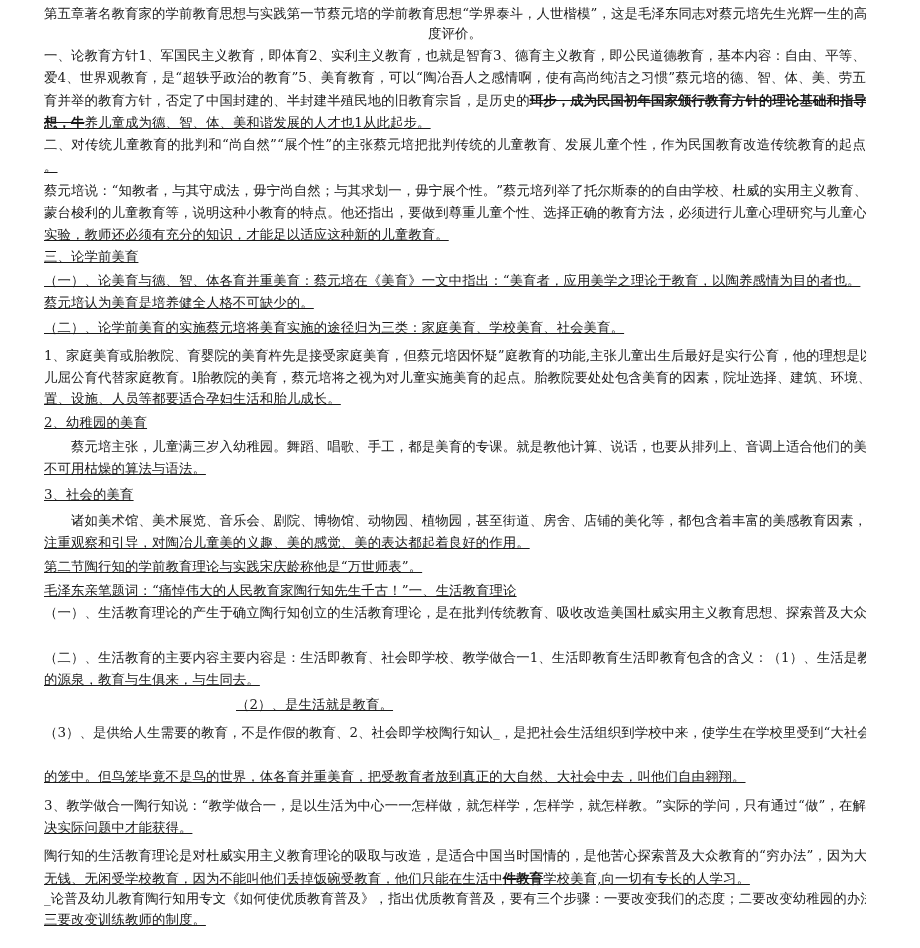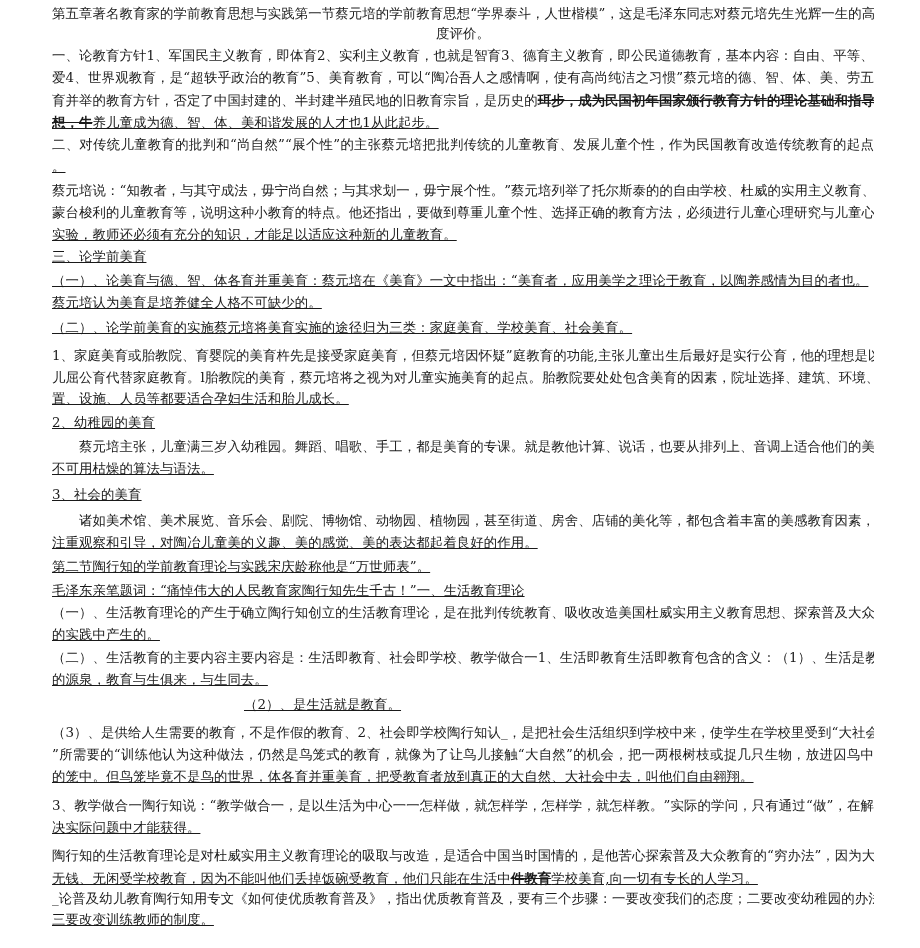--- a/index.html
+++ b/index.html
@@ -1,18 +1,18 @@
 <!DOCTYPE html>
 <html><head>
 <meta charset="utf-8">
 <style>
   html, body { margin: 0; padding: 0; background: #ffffff; }
   body { width: 920px; height: 948px; position: relative; overflow: hidden;
          font-family: "DejaVu Serif", "Liberation Serif", serif; color: #1a1a1a; }
-  .page { position: absolute; left: 12px; top: 0; width: 852px; height: 948px; }
+  .page { position: absolute; left: 4px; top: 0; width: 852px; height: 948px; }
   .ln { position: absolute; left: 40px; width: 822px; font-size: 13.4px; line-height: 18px;
         white-space: nowrap; overflow: hidden; text-align: justify; text-align-last: justify; letter-spacing: 0.1px; }
   .ln.short { text-align-last: left; text-decoration: underline; }
   .ln.center { text-align: left; text-align-last: center; }
   .ln.indent { padding-left: 27px; width: 795px; }
   .strike { text-decoration: line-through; font-weight: bold; }
   .under { text-decoration: underline; }
 </style>
 </head>
 <body>
@@ -38,26 +38,24 @@
   <div class="ln short" style="top:390px">置、设施、人员等都要适合孕妇生活和胎儿成长。</div>
   <div class="ln short" style="top:414px">2、幼稚园的美育</div>
   <div class="ln indent" style="top:438px">蔡元培主张，儿童满三岁入幼稚园。舞蹈、唱歌、手工，都是美育的专课。就是教他计算、说话，也要从排列上、音调上适合他们的美感，</div>
   <div class="ln short" style="top:460px">不可用枯燥的算法与语法。</div>
   <div class="ln short" style="top:486px">3、社会的美育</div>
   <div class="ln indent" style="top:512px">诸如美术馆、美术展览、音乐会、剧院、博物馆、动物园、植物园，甚至街道、房舍、店铺的美化等，都包含着丰富的美感教育因素，只要</div>
   <div class="ln short" style="top:534px">注重观察和引导，对陶冶儿童美的义趣、美的感觉、美的表达都起着良好的作用。</div>
   <div class="ln short" style="top:582px">毛泽东亲笔题词：“痛悼伟大的人民教育家陶行知先生千古！”一、生活教育理论</div>
   <div class="ln short" style="top:558px">第二节陶行知的学前教育理论与实践宋庆龄称他是“万世师表”。</div>
   <div class="ln" style="top:604px">（一）、生活教育理论的产生于确立陶行知创立的生活教育理论，是在批判传统教育、吸收改造美国杜威实用主义教育思想、探索普及大众教育</div>
-  <div class="ln short" style="top:626px">的实践中产生的。</div>
   <div class="ln" style="top:649px">（二）、生活教育的主要内容主要内容是：生活即教育、社会即学校、教学做合一1、生活即教育生活即教育包含的含义：（1）、生活是教育</div>
   <div class="ln short" style="top:671px">的源泉，教育与生俱来，与生同去。</div>
   <div class="ln short" style="top:696px; left:232px; width:600px">（2）、是生活就是教育。</div>
   <div class="ln" style="top:724px">（3）、是供给人生需要的教育，不是作假的教育、2、社会即学校陶行知认_，是把社会生活组织到学校中来，使学生在学校里受到“大社会</div>
-  <div class="ln" style="top:746px">”所需要的“训练他认为这种做法，仍然是鸟笼式的教育，就像为了让鸟儿接触“大自然”的机会，把一两根树枝或捉几只生物，放进囚鸟中</div>
   <div class="ln short" style="top:768px">的笼中。但鸟笼毕竟不是鸟的世界，体各育并重美育，把受教育者放到真正的大自然、大社会中去，叫他们自由翱翔。</div>
   <div class="ln" style="top:797px">3、教学做合一陶行知说：“教学做合一，是以生活为中心一一怎样做，就怎样学，怎样学，就怎样教。”实际的学问，只有通过“做”，在解</div>
   <div class="ln short" style="top:819px">决实际问题中才能获得。</div>
   <div class="ln" style="top:847px">陶行知的生活教育理论是对杜威实用主义教育理论的吸取与改造，是适合中国当时国情的，是他苦心探索普及大众教育的“穷办法”，因为大众</div>
   <div class="ln short" style="top:869px"><span>无钱、无闲受学校教育，因为不能叫他们丢掉饭碗受教育，他们只能在生活中</span><span class="strike">件教育</span><span>学校美育,向一切有专长的人学习。</span></div>
   <div class="ln" style="top:890px"><span>_</span><span>论普及幼儿教育陶行知用专文《如何使优质教育普及》，指出优质教育普及，要有三个步骤：一要改变我们的态度；二要改变幼稚园的办法；</span></div>
   <div class="ln short" style="top:911px">三要改变训练教师的制度。</div>
 </div>
 
 </body></html>

